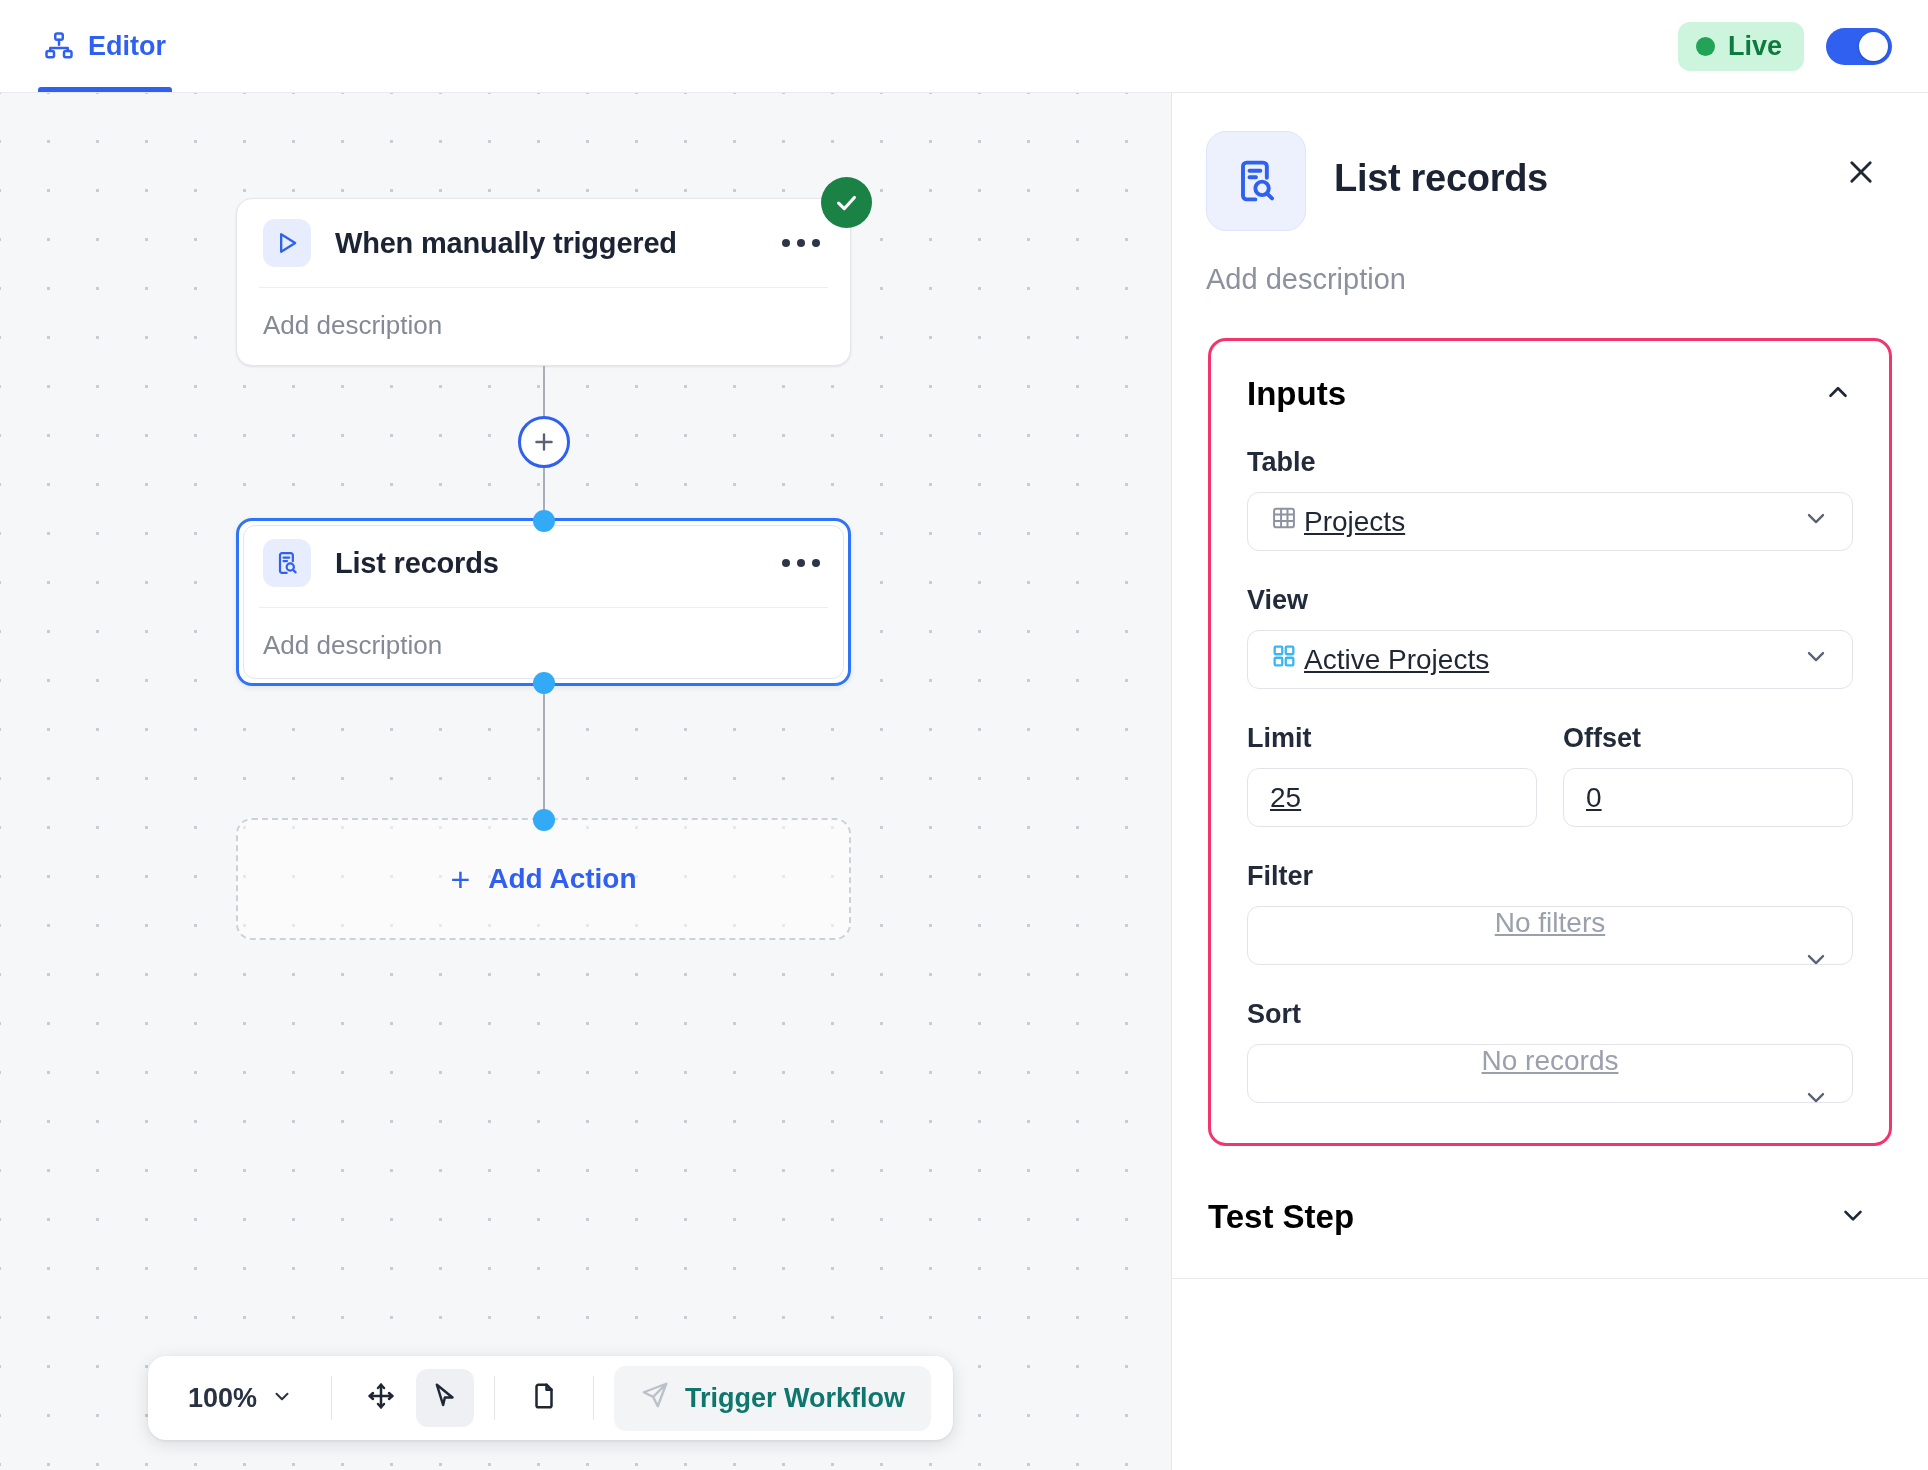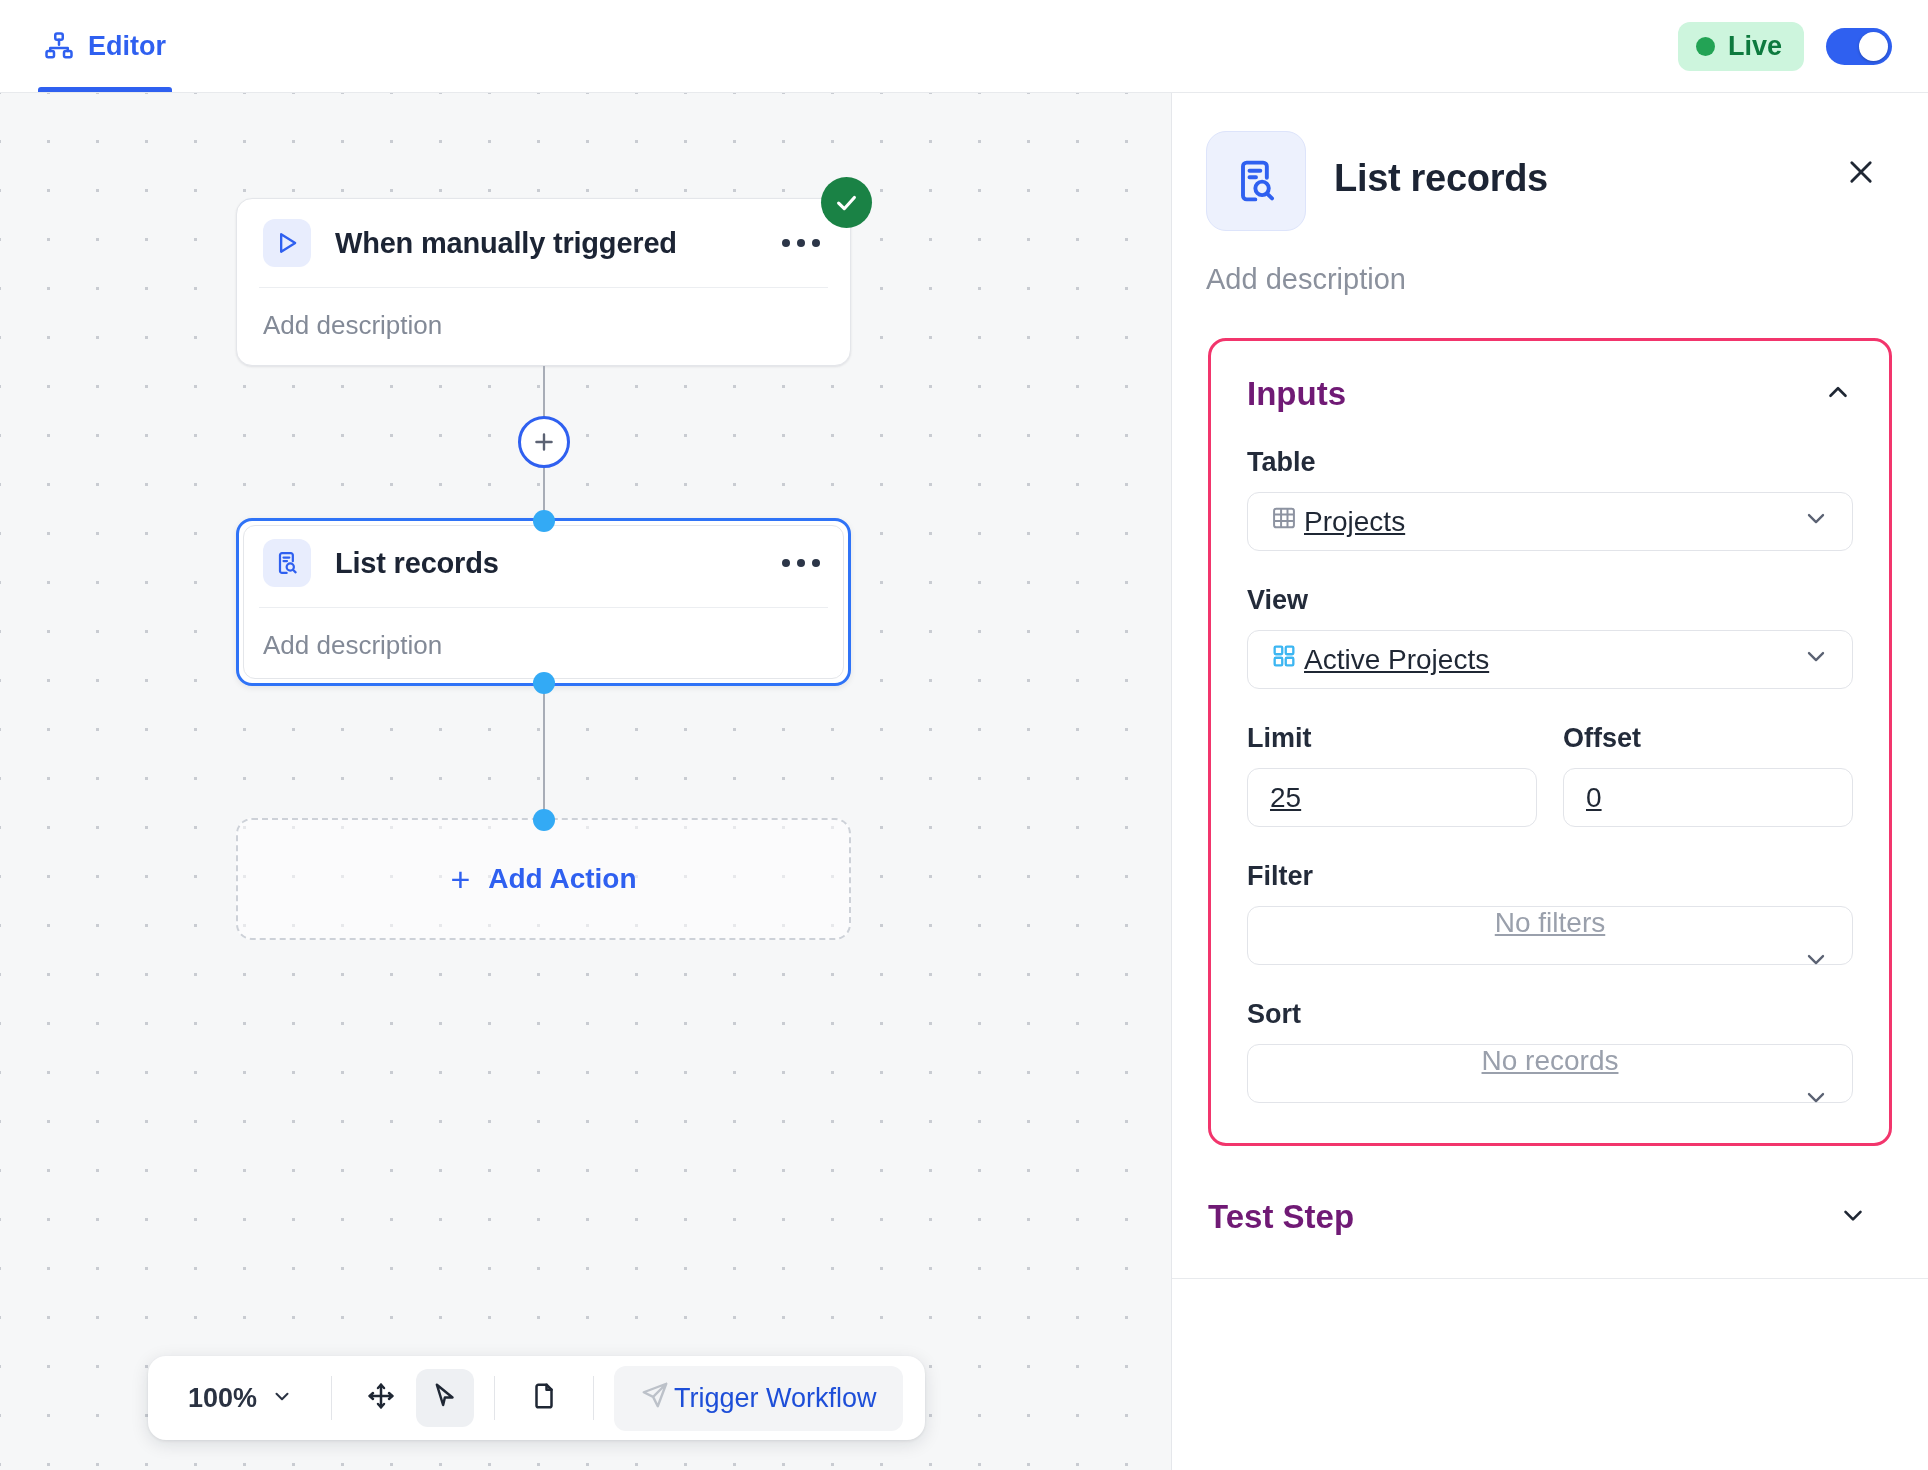--- a/index.html
+++ b/index.html
@@ -162,24 +162,24 @@
     padding: 10px 18px; border-radius: 10px; cursor: pointer;
     font-size: 27px; font-weight: 600; color: #2a3242;
   }
   .tb-divider { width: 1px; height: 44px; background: #e3e5e9; margin: 0 14px; }
   .tb-btn {
     width: 58px; height: 58px; border-radius: 12px;
     display: flex; align-items: center; justify-content: center; cursor: pointer;
   }
   .tb-btn.active { background: #eef0f3; }
   .trigger-btn {
-    display: flex; align-items: center; gap: 4px;
+    display: flex; align-items: center; gap: 15px;
     background: #f3f4f6; border-radius: 12px;
     padding: 14px 26px;
-    color: #1d4ed8; font-size: 27px; font-weight: 400;
+    color: #0f766e; font-size: 27px; font-weight: 700;
     cursor: not-allowed;
   }
 
   
   .panel {
     flex: 1; background: #fff; position: relative;
     display: flex; flex-direction: column;
     min-width: 0;
   }
   .panel-head { padding: 38px 42px 0 34px; display: flex; align-items: flex-start; }
@@ -199,21 +199,21 @@
   .inputs-card {
     margin: 42px 36px 0 36px;
     border: 3px solid #f2356c;
     border-radius: 18px;
     padding: 34px 36px 40px 36px;
   }
   .section-head {
     display: flex; align-items: center; justify-content: space-between;
     cursor: pointer;
   }
-  .section-title { font-size: 33px; font-weight: 700; color: #701a75; }
+  .section-title { font-size: 33px; font-weight: 700; color: #000000; }
 
   .field { margin-top: 34px; }
   .field-label { font-size: 27px; font-weight: 600; color: #232b3a; margin-bottom: 14px; }
   .control {
     height: 59px; border: 1px solid #e2e4e9; border-radius: 12px;
     background: #fff;
     display: flex; align-items: center;
     padding: 0 22px;
     gap: 6px;
     cursor: pointer;

